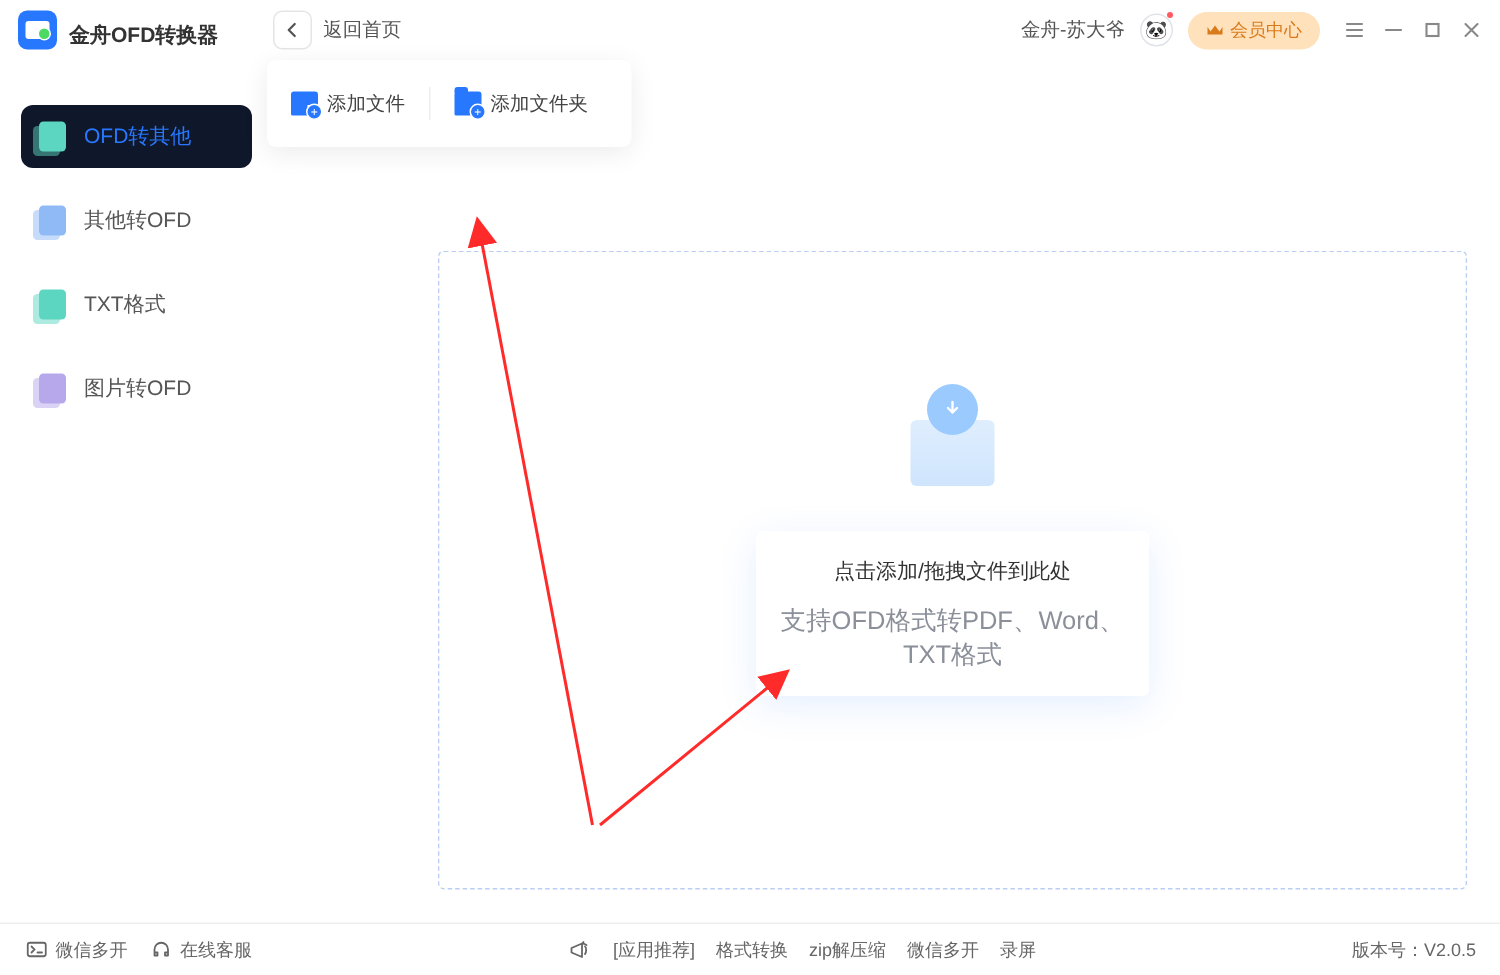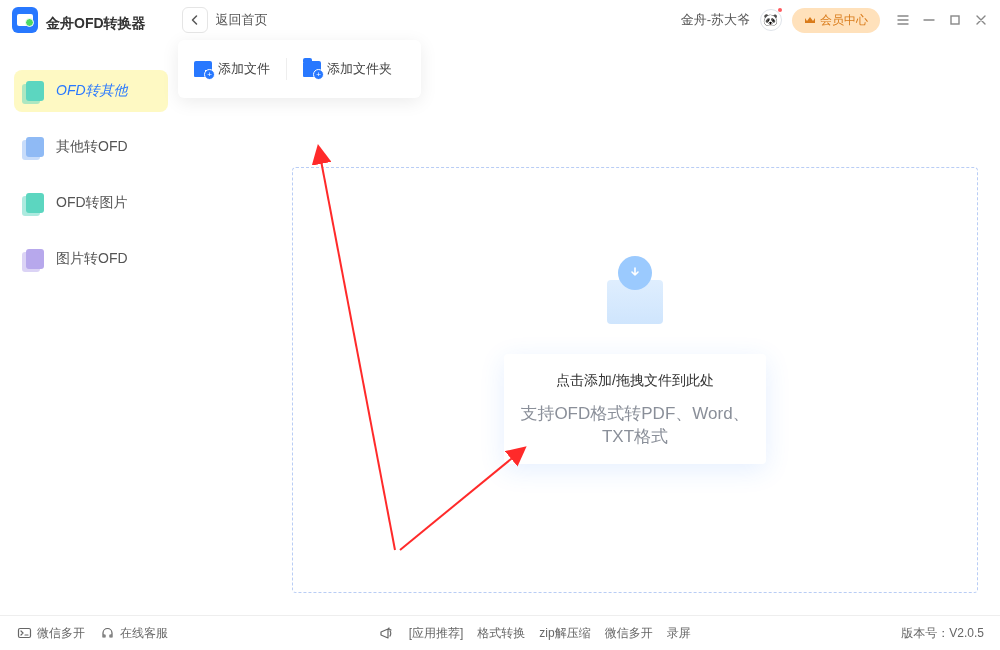--- a/index.html
+++ b/index.html
@@ -21,21 +21,21 @@
 .avatar { width: 22px; height: 22px; border-radius: 50%; background: #fff; border: 1.5px solid #e0e4ea; display: flex; align-items: center; justify-content: center; font-size: 12px; position: relative; }
 .avatar::after { content:""; position:absolute; top:-2px; left:50%; width:4px; height:4px; background:#ff5a5f; border-radius:50%; transform:translateX(7px); }
 .vip-btn { display: flex; align-items: center; gap: 4px; background: #ffe1bb; color: #d97b1a; border-radius: 14px; padding: 4px 12px; font-size: 12px; cursor: pointer; }
 .win-ctrl { display: flex; align-items: center; gap: 12px; margin-left: 6px; }
 .win-ctrl span { cursor: pointer; color: #888; font-size: 14px; display: inline-flex; align-items: center; }
 
 
 .body { display: flex; height: 575px; }
 .sidebar { width: 178px; padding: 30px 10px 0 14px; }
 .side-item { display: flex; align-items: center; gap: 10px; padding: 10px 10px; border-radius: 8px; font-size: 14px; color: #555; cursor: pointer; margin-bottom: 14px; }
-.side-item.active { background: #fef9c3; color: #2878ff; font-style: italic; }
+.side-item.active { background: #0f172a; color: #2878ff; }
 .side-icon { width: 22px; height: 22px; display: flex; align-items: center; justify-content: center; }
 .icon-doc { width: 18px; height: 20px; border-radius: 3px; position: relative; }
 .icon-doc.teal { background: #5cd6c0; }
 .icon-doc.blue { background: #8fbaf5; }
 .icon-doc.purple { background: #b7a8ec; }
 .icon-doc::after { content: ""; position: absolute; left: -4px; top: 3px; width: 18px; height: 20px; background: inherit; opacity: 0.5; border-radius: 3px; }
 
 .main { flex: 1; padding: 4px 20px 0 0; position: relative; }
 
 
@@ -134,21 +134,21 @@
     <div class="side-item">
       <span class="side-icon">
           <span class="icon-doc blue"></span>
         </span>
       <span>其他转OFD</span>
     </div>
     <div class="side-item">
       <span class="side-icon">
           <span class="icon-doc teal"></span>
         </span>
-      <span>OFD转图片</span>
+      <span>TXT格式</span>
     </div>
     <div class="side-item">
       <span class="side-icon">
           <span class="icon-doc purple"></span>
         </span>
       <span>图片转OFD</span>
     </div>
   </div>
 
   <div class="main">

